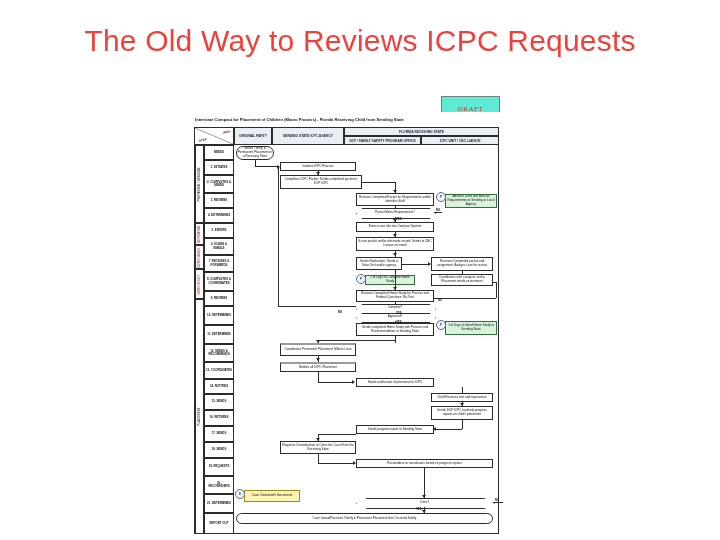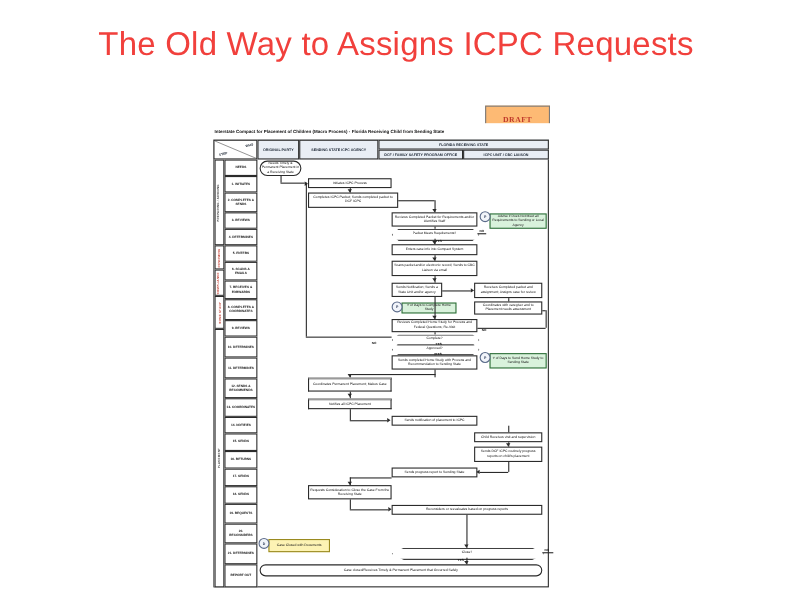--- a/index.html
+++ b/index.html
@@ -10,23 +10,23 @@
   
   #slide-title{
     position:absolute;left:0;top:22px;width:720px;
     text-align:center;color:#F1403C;
     font-size:30px;line-height:37px;font-weight:400;
     letter-spacing:.2px;
   }
   
   #draft-badge{
     position:absolute;left:441px;top:96px;width:57px;height:24px;
-    border:1px solid #7a7a7a;background:#fdba74;
+    border:1px solid #7a7a7a;background:#5eead4;
     display:flex;align-items:center;justify-content:center;
-    color:#C0392B;font-size:7px;font-weight:bold;letter-spacing:.5px;
+    color:#C0392B;font-size:7px;font-weight:normal;letter-spacing:.5px;
     font-family:"Liberation Serif",serif;
   }
   
   #diagram{
     position:absolute;left:186px;top:112px;width:315px;height:426px;
     background:#fff;color:#1a1a1a;
   }
   #diagram-caption{
     position:absolute;left:9px;top:4px;width:300px;height:8px;
     font-size:4.1px;line-height:8px;white-space:nowrap;
@@ -112,21 +112,21 @@
   }
   .arw.r{border-left:3px solid #2b2b2b;}
   .arw.d{border-left:2px solid transparent;border-right:2px solid transparent;
          border-top:3px solid #2b2b2b;border-bottom:0;}
   .arw.l{border-right:3px solid #2b2b2b;border-left:0;}
   .lbl{position:absolute;font-size:2.8px;color:#111;font-weight:bold;}
 </style>
 </head>
 <body>
 
-<div id="slide-title">The Old Way to Assigns ICPC Requests</div>
+<div id="slide-title">The Old Way to Reviews ICPC Requests</div>
 
 <div id="draft-badge">DRAFT</div>
 
 <div id="diagram">
 
   <div id="diagram-caption">Interstate Compact for Placement of Children (Macro Process) - Florida Receiving Child from Sending State</div>
 
   <div id="grid-frame"></div>
 
   <div class="hdr" id="hdr-corner">

